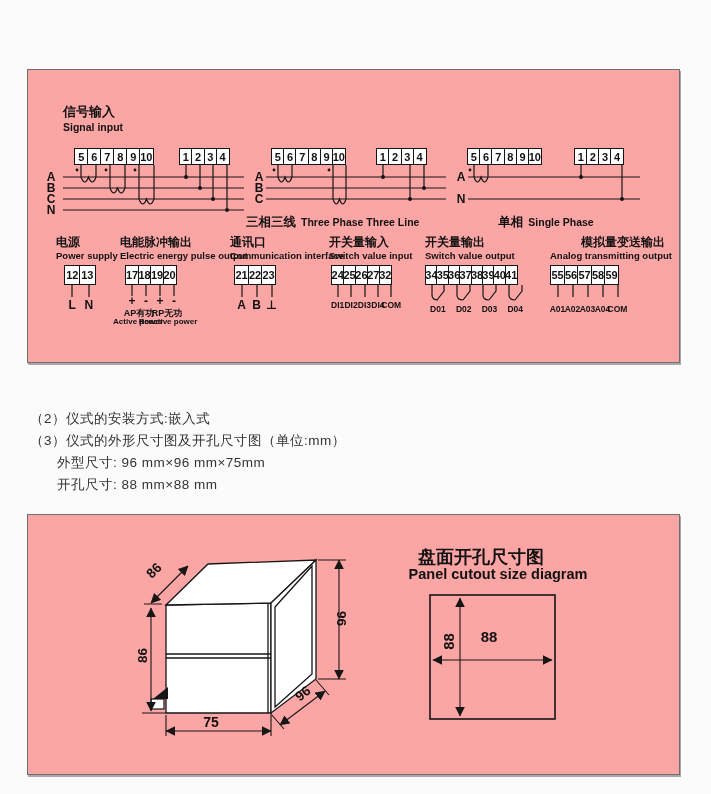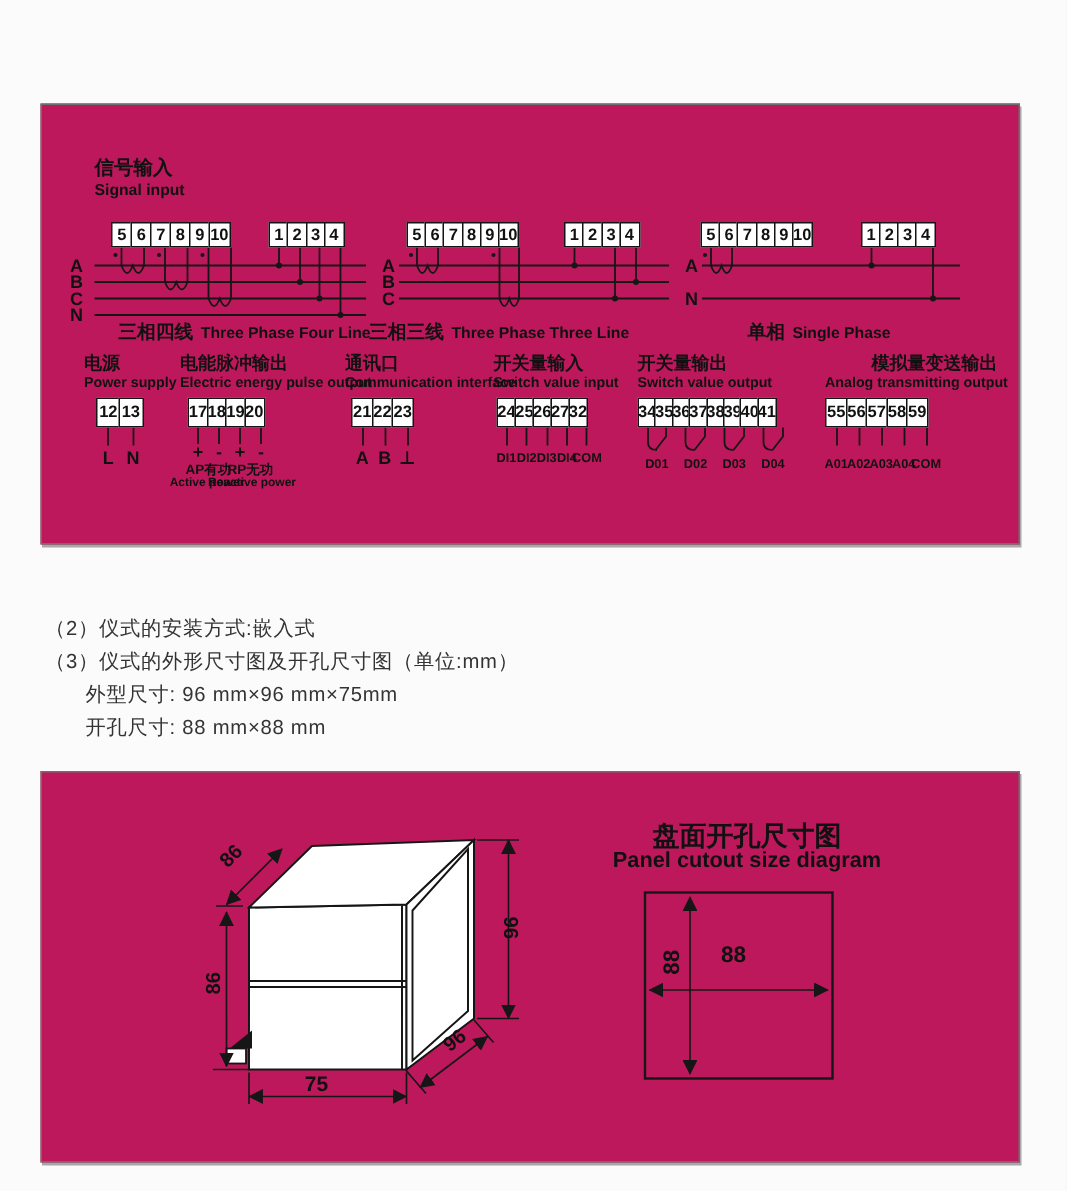--- a/index.html
+++ b/index.html
@@ -1,21 +1,21 @@
 <!DOCTYPE html>
 <html><head>
 <meta charset="utf-8">
 <style>
   html,body{margin:0;padding:0;}
   body{background:#e9e9e9;font-family:"Liberation Sans","DejaVu Sans",sans-serif;}
   .page{position:relative;width:711px;height:794px;background:#fbfbfb;margin:0 auto;overflow:hidden;color:#222;}
   .abs{position:absolute;}
   .h1{position:absolute;left:30px;top:27px;font-size:13.5px;color:#333;letter-spacing:.5px;}
   .h2line{position:absolute;font-size:13.5px;color:#333;letter-spacing:.5px;}
-  .panel{position:absolute;left:27px;background:#be185d;border:1.5px solid #6e6e6e;box-shadow:1px 2px 0 #a8a8a8;box-sizing:border-box;}
+  .panel{position:absolute;left:27px;background:#fca5a5;border:1.5px solid #6e6e6e;box-shadow:1px 2px 0 #a8a8a8;box-sizing:border-box;}
   #panel1{top:69px;width:653px;height:294px;}
   #panel2{top:514px;width:653px;height:261px;}
   .panel svg{position:absolute;left:0;top:0;}
   .cnb{font-weight:700;font-size:13px;color:#111;}
   .en{position:absolute;font-size:10.5px;color:#111;}
   .ph{position:absolute;width:14px;text-align:center;font-weight:700;font-size:12px;color:#111;}
   .tstrip{position:absolute;display:flex;}
   .tstrip span{box-sizing:border-box;width:var(--cw,14px);height:var(--ch,17px);border:1.5px solid #141414;margin-left:-1.5px;background:#fff;display:flex;align-items:center;justify-content:center;font-weight:700;font-size:11px;color:#111;}
   .tstrip span:first-child{margin-left:0;}
   .cap{position:absolute;text-align:center;white-space:nowrap;}
@@ -143,21 +143,20 @@
         <span>9</span>
         <span>10</span>
       </div>
     <div class="tstrip" style="left:546px;top:78px;--cw:13.6px;">
         <span>1</span>
         <span>2</span>
         <span>3</span>
         <span>4</span>
       </div>
 
-    <div class="cap" style="left:50px;top:142px;width:170px;"><span class="cn">三相四线</span><span class="eng">Three Phase Four Line</span></div>
     <div class="cap" style="left:433px;top:142px;width:170px;"><span class="cn">单相</span><span class="eng">Single Phase</span></div>
     <div class="cap" style="left:218px;top:142px;width:170px;"><span class="cn">三相三线</span><span class="eng">Three Phase Three Line</span></div>
 
     <div class="gtitle" style="left:28px;top:164px;">电源</div>
     <div class="gsub" style="left:28px;top:180px;">Power supply</div>
     <div class="tstrip" style="left:36px;top:195px;--cw:16.5px;--ch:20px;">
         <span>12</span>
         <span>13</span>
       </div>
     <div class="pins" style="left:36px;top:228px;--cw:16.5px;--fs:12px;">
@@ -291,19 +290,19 @@
         <path d="M405 145 H524" stroke-width="1.1" marker-start="url(#arw)" marker-end="url(#arw)"></path>
       </g>
     </svg>
 
     <div class="dim rot45" style="left:112px;top:48px;width:28px;">86</div>
     <div class="dim rot90" style="left:100px;top:133px;width:28px;">86</div>
     <div class="dim" style="left:163px;top:199px;width:40px;font-size:14px;">75</div>
     <div class="dim rot90" style="left:299px;top:96px;width:28px;">96</div>
     <div class="dim rot38" style="left:261px;top:171px;width:28px;">96</div>
 
-    <div class="cutTitleCn" style="left:375px;top:30px;width:190px;">盘面开孔尺寸图</div>
+    <div class="cutTitleCn" style="left:358px;top:30px;width:190px;">盘面开孔尺寸图</div>
     <div class="cutTitleEn" style="left:365px;top:51px;width:210px;">Panel cutout size diagram</div>
     <div class="dim dim88 rot90" style="left:406px;top:118px;width:28px;">88</div>
     <div class="dim dim88" style="left:447px;top:113px;width:28px;">88</div>
   </div>
 
 </div>
 
 </body></html>

